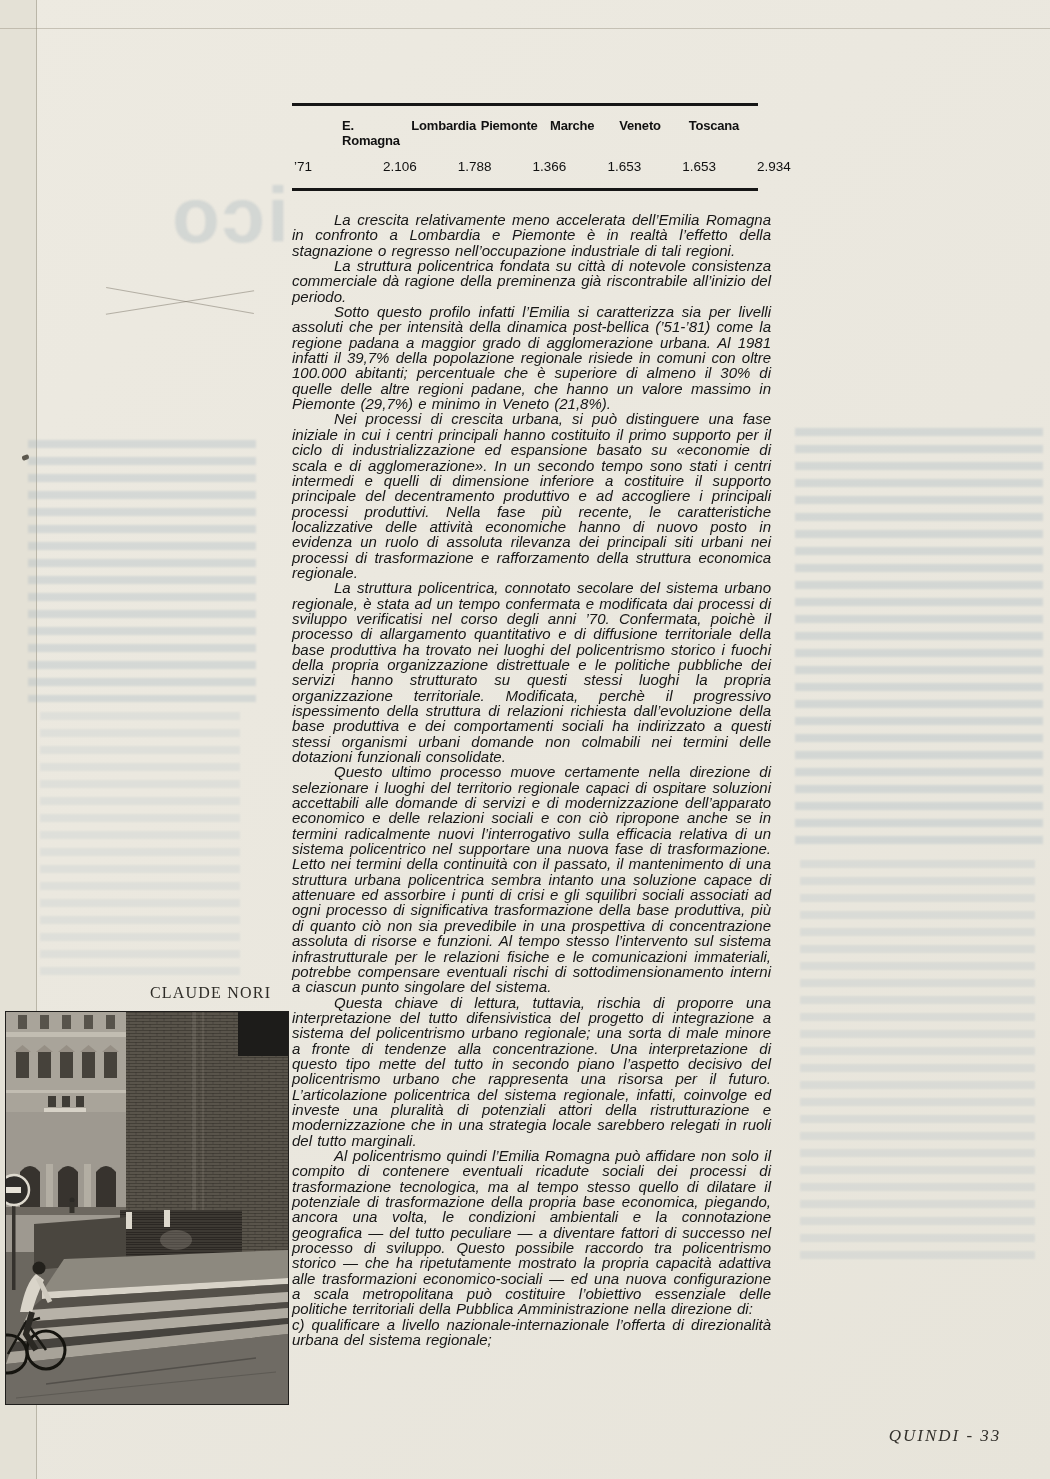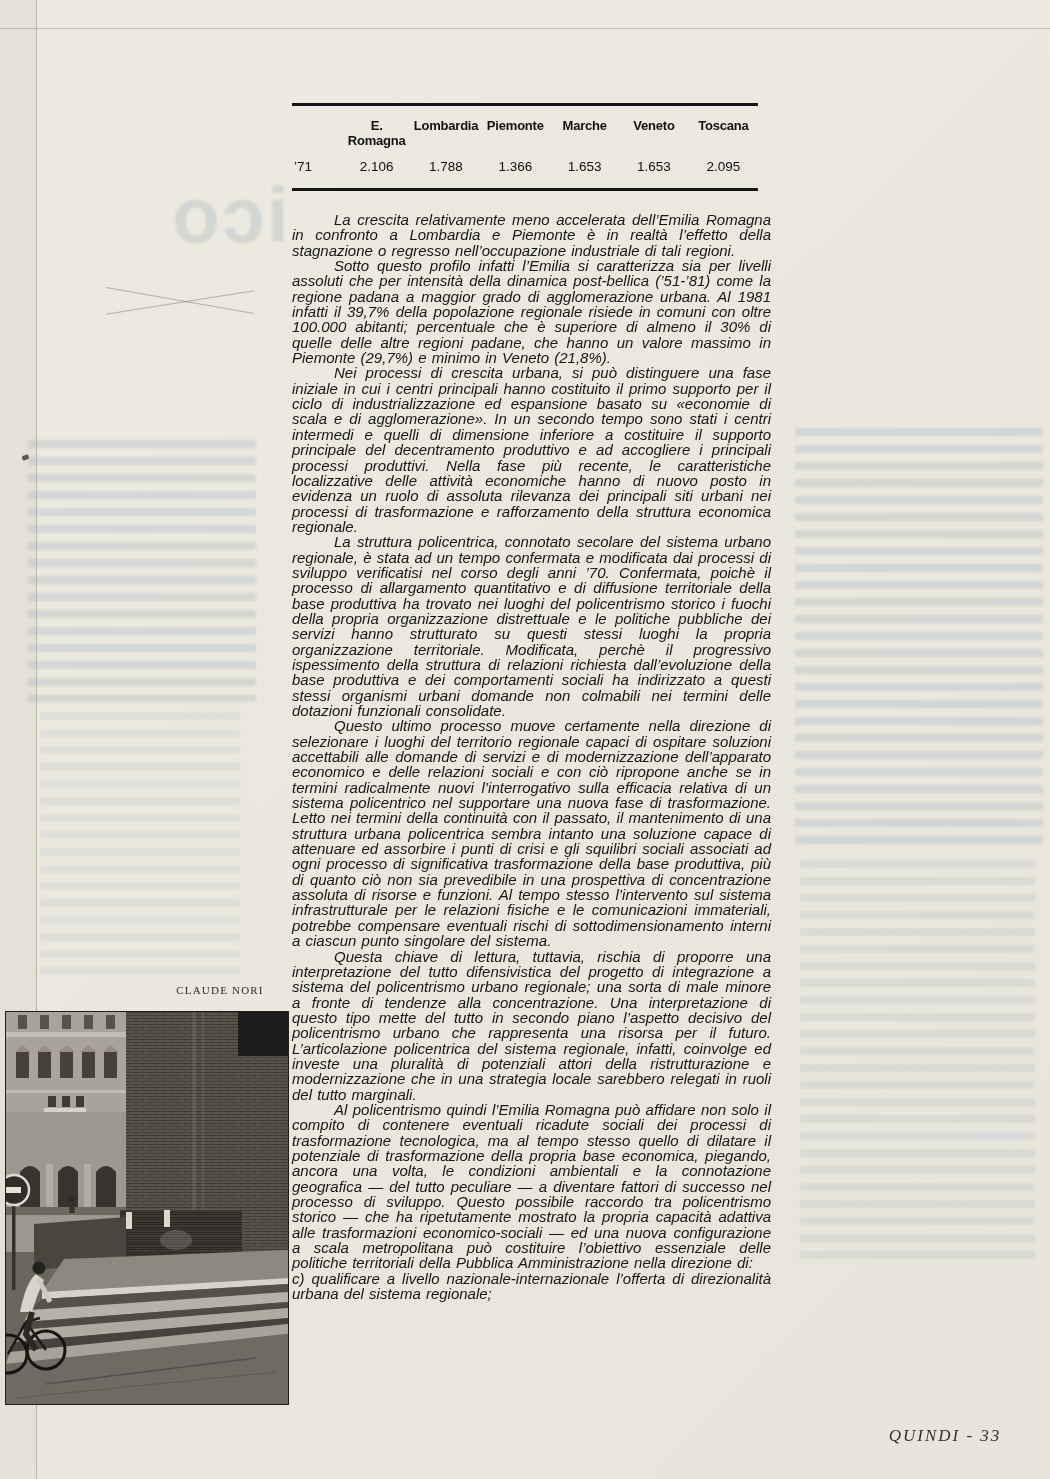--- a/index.html
+++ b/index.html
@@ -32,27 +32,27 @@
     font-size:78px;font-weight:700;letter-spacing:2px;line-height:1;
     color:rgba(125,150,170,0.22);transform:scaleX(-1);filter:blur(1px);}
 
   
   .data-table{position:absolute;left:292px;top:103px;width:466px;
     border-top:3px solid #161616;border-bottom:3px solid #161616;
     padding:12px 0 9px 0;}
   .t-row{display:grid;grid-template-columns:50px repeat(6,1fr);align-items:baseline;}
   .t-head{margin-bottom:11px;}
   .t-head .t-cell{font-weight:bold;font-size:13px;letter-spacing:-0.2px;}
-  .t-cell{text-align:center;font-size:13.5px;color:#111;}
+  .t-cell{font-size:13.5px;color:#111;}
   .t-label{text-align:left;font-size:13.5px;padding-left:2px;color:#111;}
-  .t-data{height:20px;}
-
-  
-  .credit{position:absolute;left:150px;top:984px;width:140px;text-align:center;
-    font-family:"Liberation Serif",serif;font-size:11px;letter-spacing:1.2px;
+  .t-data{height:20px;gap:41px;}
+
+  
+  .credit{position:absolute;left:150px;top:984px;width:140px;text-align:left;
+    font-family:"Liberation Serif",serif;font-size:16px;letter-spacing:1.2px;
     color:#2e2c27;}
 
   
   .photo-frame{position:absolute;left:5px;top:1011px;width:282px;height:392px;
     border:1px solid #1f1e1c;background:#6b675f;overflow:hidden;}
   .photo-frame svg{display:block;}
 
   
   .article{position:absolute;left:292px;top:212px;width:479px;
     font-size:15px;line-height:15.35px;font-style:italic;
@@ -92,21 +92,21 @@
         <span class="t-cell">Veneto</span>
         <span class="t-cell">Toscana</span>
       </div>
       <div class="t-row t-data">
         <span class="t-label">’71</span>
         <span class="t-cell">2.106</span>
         <span class="t-cell">1.788</span>
         <span class="t-cell">1.366</span>
         <span class="t-cell">1.653</span>
         <span class="t-cell">1.653</span>
-        <span class="t-cell">2.095</span>
+        <span class="t-cell">2.934</span>
       </div>
     </div>
 
   <div class="credit">CLAUDE NORI</div>
 
   <div class="photo-frame">
     <svg width="282" height="392" viewBox="0 0 282 392" preserveAspectRatio="none">
       <defs>
         <pattern id="brick" width="14" height="6" patternUnits="userSpaceOnUse">
           <rect width="14" height="6" fill="#59544b"></rect>
@@ -203,20 +203,21 @@
         <path d="M14 300 Q20 270 30 262 L38 268 Q30 285 26 300 Z" fill="#d9d4c9"></path>
         <circle cx="33" cy="256" r="6.5" fill="#23211c"></circle>
         <path d="M32 266 L44 290" stroke="#cfcabf" stroke-width="5" fill="none"></path>
         <path d="M26 300 L20 322 L30 338" stroke="#2a2823" stroke-width="6" fill="none"></path>
       </g>
     </svg>
   </div>
 
   <div class="article" id="article">
       <p class="indent">La crescita relativamente meno accelerata dell’Emilia Romagna in confronto a Lombardia e Piemonte è in realtà l’effetto della stagnazione o regresso nell’occupazione industriale di tali regioni.</p>
+      <p class="indent">La struttura policentrica fondata su città di notevole consistenza commerciale dà ragione della preminenza già riscontrabile all’inizio del periodo.</p>
       <p class="indent">Sotto questo profilo infatti l’Emilia si caratterizza sia per livelli assoluti che per intensità della dinamica post-bellica (’51-’81) come la regione padana a maggior grado di agglomerazione urbana. Al 1981 infatti il 39,7% della popolazione regionale risiede in comuni con oltre 100.000 abitanti; percentuale che è superiore di almeno il 30% di quelle delle altre regioni padane, che hanno un valore massimo in Piemonte (29,7%) e minimo in Veneto (21,8%).</p>
       <p class="indent">Nei processi di crescita urbana, si può distinguere una fase iniziale in cui i centri principali hanno costituito il primo supporto per il ciclo di industrializzazione ed espansione basato su «economie di scala e di agglomerazione». In un secondo tempo sono stati i centri intermedi e quelli di dimensione inferiore a costituire il supporto principale del decentramento produttivo e ad accogliere i principali processi produttivi. Nella fase più recente, le caratteristiche localizzative delle attività economiche hanno di nuovo posto in evidenza un ruolo di assoluta rilevanza dei principali siti urbani nei processi di trasformazione e rafforzamento della struttura economica regionale.</p>
       <p class="indent">La struttura policentrica, connotato secolare del sistema urbano regionale, è stata ad un tempo confermata e modificata dai processi di sviluppo verificatisi nel corso degli anni ’70. Confermata, poichè il processo di allargamento quantitativo e di diffusione territoriale della base produttiva ha trovato nei luoghi del policentrismo storico i fuochi della propria organizzazione distrettuale e le politiche pubbliche dei servizi hanno strutturato su questi stessi luoghi la propria organizzazione territoriale. Modificata, perchè il progressivo ispessimento della struttura di relazioni richiesta dall’evoluzione della base produttiva e dei comportamenti sociali ha indirizzato a questi stessi organismi urbani domande non colmabili nei termini delle dotazioni funzionali consolidate.</p>
       <p class="indent">Questo ultimo processo muove certamente nella direzione di selezionare i luoghi del territorio regionale capaci di ospitare soluzioni accettabili alle domande di servizi e di modernizzazione dell’apparato economico e delle relazioni sociali e con ciò ripropone anche se in termini radicalmente nuovi l’interrogativo sulla efficacia relativa di un sistema policentrico nel supportare una nuova fase di trasformazione. Letto nei termini della continuità con il passato, il mantenimento di una struttura urbana policentrica sembra intanto una soluzione capace di attenuare ed assorbire i punti di crisi e gli squilibri sociali associati ad ogni processo di significativa trasformazione della base produttiva, più di quanto ciò non sia prevedibile in una prospettiva di concentrazione assoluta di risorse e funzioni. Al tempo stesso l’intervento sul sistema infrastrutturale per le relazioni fisiche e le comunicazioni immateriali, potrebbe compensare eventuali rischi di sottodimensionamento interni a ciascun punto singolare del sistema.</p>
       <p class="indent">Questa chiave di lettura, tuttavia, rischia di proporre una interpretazione del tutto difensivistica del progetto di integrazione a sistema del policentrismo urbano regionale; una sorta di male minore a fronte di tendenze alla concentrazione. Una interpretazione di questo tipo mette del tutto in secondo piano l’aspetto decisivo del policentrismo urbano che rappresenta una risorsa per il futuro. L’articolazione policentrica del sistema regionale, infatti, coinvolge ed investe una pluralità di potenziali attori della ristrutturazione e modernizzazione che in una strategia locale sarebbero relegati in ruoli del tutto marginali.</p>
       <p class="indent">Al policentrismo quindi l’Emilia Romagna può affidare non solo il compito di contenere eventuali ricadute sociali dei processi di trasformazione tecnologica, ma al tempo stesso quello di dilatare il potenziale di trasformazione della propria base economica, piegando, ancora una volta, le condizioni ambientali e la connotazione geografica — del tutto peculiare — a diventare fattori di successo nel processo di sviluppo. Questo possibile raccordo tra policentrismo storico — che ha ripetutamente mostrato la propria capacità adattiva alle trasformazioni economico-sociali — ed una nuova configurazione a scala metropolitana può costituire l’obiettivo essenziale delle politiche territoriali della Pubblica Amministrazione nella direzione di:</p>
       <p class="noindent">c) qualificare a livello nazionale-internazionale l’offerta di direzionalità urbana del sistema regionale;</p>
     </div>
 
   <div class="footer">QUINDI - 33</div>

